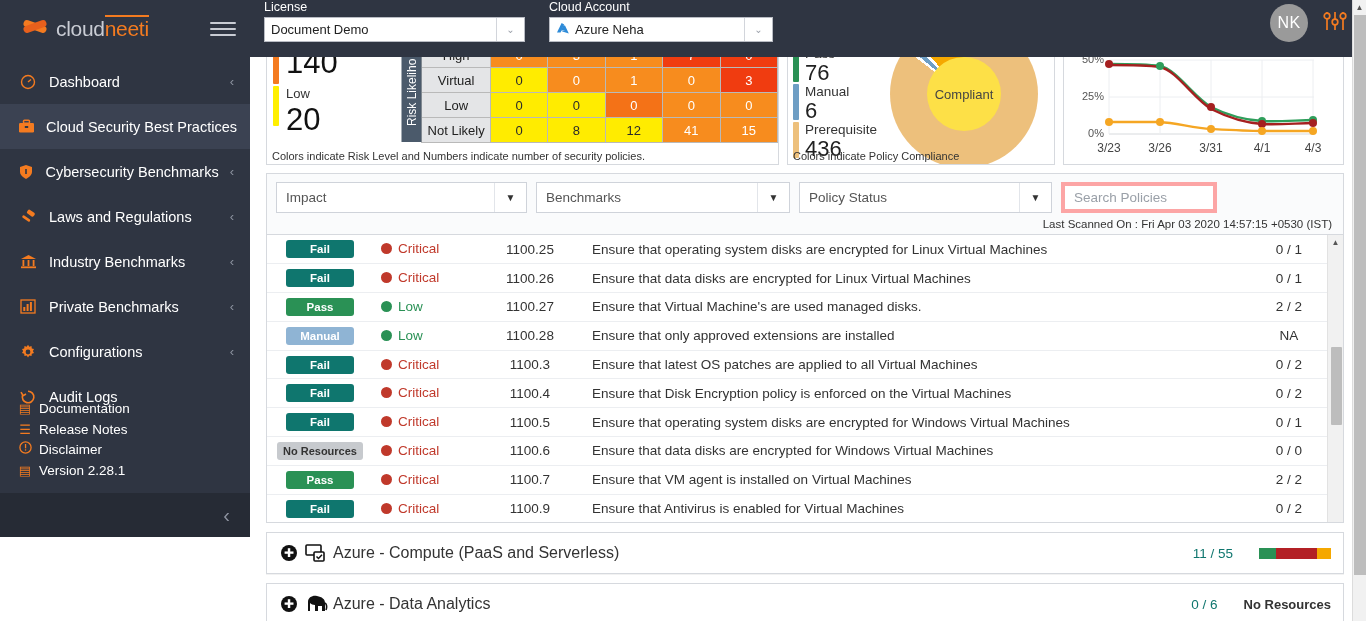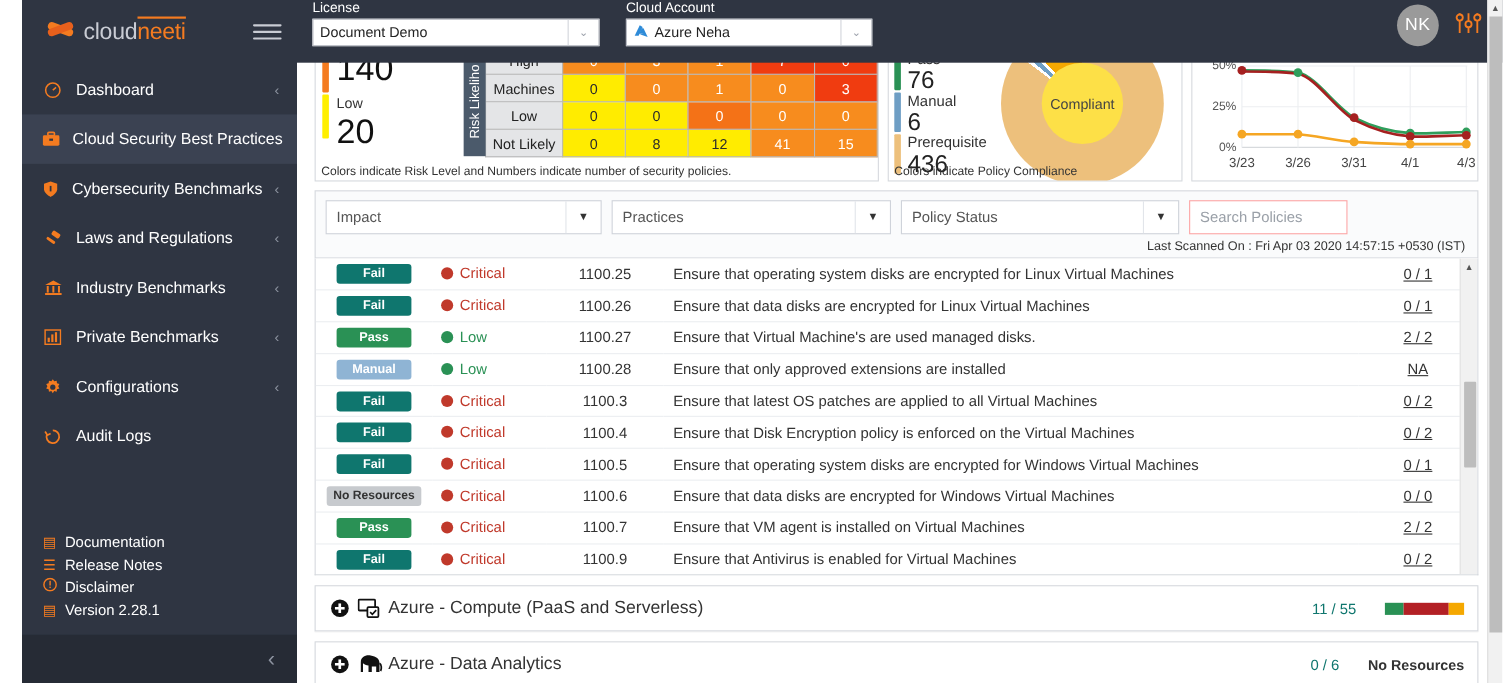--- a/index.html
+++ b/index.html
@@ -6,26 +6,25 @@
   html, body {
     width: 1366px; height: 621px;
     overflow: hidden;
     font-family: "Liberation Sans", sans-serif;
     background: #ffffff;
   }
   body { display: flex; }
 
   
   #sidebar {
-    width: 250px; height: 621px;
+    width: 250px; height: 537px;
     background: #2f3542;
     flex: 0 0 250px;
     position: relative;
     color: #ffffff;
-    margin-left: 20px;
   }
   .brand {
     height: 57px;
     display: flex; align-items: center;
     padding: 0 14px 0 22px;
     gap: 8px;
   }
   .brand-mark { width: 26px; height: 20px; position: relative; display:inline-block; }
   .brand-mark:before, .brand-mark:after {
     content: ""; position: absolute; top: 4px; left: 1px;
@@ -220,22 +219,22 @@
   .fsel .fval { flex: 1; padding-left: 9px; white-space: nowrap; }
   .fsel .farrow {
     width: 32px; height: 29px; border-left: 1px solid #e2e5ea;
     display: flex; align-items: center; justify-content: center;
     color: #333; font-size: 10px;
   }
   .fsel.impact { width: 251px; }
   .fsel.likelihood { width: 254px; }
   .fsel.status { width: 253px; }
   .fsearch {
-    width: 144px; height: 31px; background: #ffffff;
-    border: 1px solid #fca5a5; font-size: 13.5px; color: #333;
+    width: 156px; height: 31px; background: #ffffff;
+    border: 4px solid #fca5a5; font-size: 13.5px; color: #333;
     padding-left: 9px; outline: none;
     font-family: "Liberation Sans", sans-serif;
   }
   .fsearch::placeholder { color: #9aa0a8; }
   .scanned {
     text-align: right; font-size: 11.5px; color: #333;
     margin-top: 5px; padding-right: 2px;
   }
 
   
@@ -247,21 +246,21 @@
   table.pol { width: 100%; border-collapse: collapse; table-layout: fixed; }
   table.pol td {
     border-bottom: 1px solid #eceef1;
     height: 28.8px; font-size: 13.5px; color: #333;
     padding: 0;
   }
   .col-badge { width: 106px; text-align: center; }
   .col-sev   { width: 104px; padding-left: 8px !important; }
   .col-num   { width: 106px; text-align: center; }
   .col-desc  { padding-left: 9px !important; }
-  .col-cnt   { width: 108px; text-align: center; text-decoration: underline; }
+  .col-cnt   { width: 108px; text-align: center; }
   .badge {
     display: inline-block; min-width: 68px;
     padding: 3px 6px; border-radius: 3px;
     color: #ffffff; font-size: 11.5px; font-weight: bold;
     text-align: center;
   }
   .badge.fail { background: #0f766e; }
   .badge.pass { background: #2a9155; }
   .badge.manual { background: #8fb4d4; }
   .badge.nores { background: #c7cace; color: #333; min-width: 78px; font-size:11px;}
@@ -489,21 +488,21 @@
             <tbody>
                 <tr>
               <td class="lbl">High</td>
               <td class="c-orange">0</td>
               <td class="c-orange">3</td>
               <td class="c-orange">1</td>
               <td class="c-red">7</td>
               <td class="c-red">0</td>
             </tr>
             <tr>
-              <td class="lbl">Machines</td>
+              <td class="lbl">Virtual</td>
               <td class="c-yellow">0</td>
               <td class="c-orange">0</td>
               <td class="c-orange">1</td>
               <td class="c-orange">0</td>
               <td class="c-red">3</td>
             </tr>
             <tr>
               <td class="lbl">Low</td>
               <td class="c-yellow">0</td>
               <td class="c-yellow">0</td>
@@ -602,21 +601,21 @@
       </div>
     </div>
 
     <div class="filterbar">
       <div class="filters">
         <div class="fsel impact">
           <span class="fval">Impact</span>
           <span class="farrow">▼</span>
         </div>
         <div class="fsel likelihood">
-          <span class="fval">Practices</span>
+          <span class="fval">Benchmarks</span>
           <span class="farrow">▼</span>
         </div>
         <div class="fsel status">
           <span class="fval">Policy Status</span>
           <span class="farrow">▼</span>
         </div>
         <input class="fsearch" type="text" placeholder="Search Policies" style="">
       </div>
       <div class="scanned">Last Scanned On : Fri Apr 03 2020 14:57:15 +0530 (IST)</div>
     </div>

